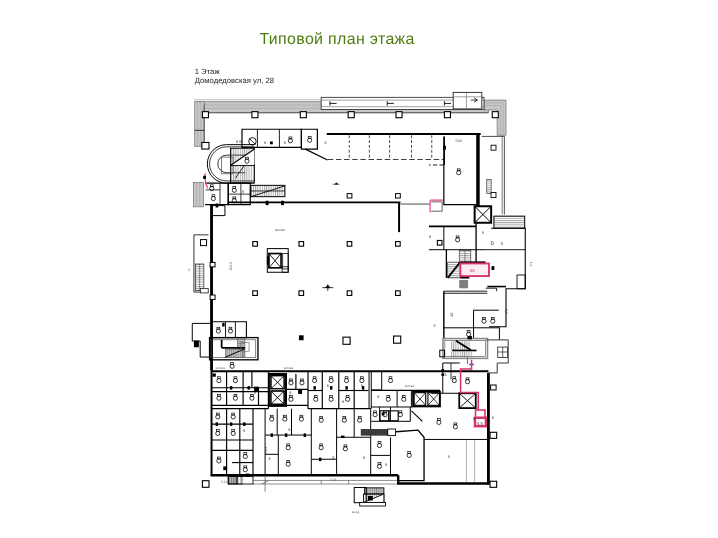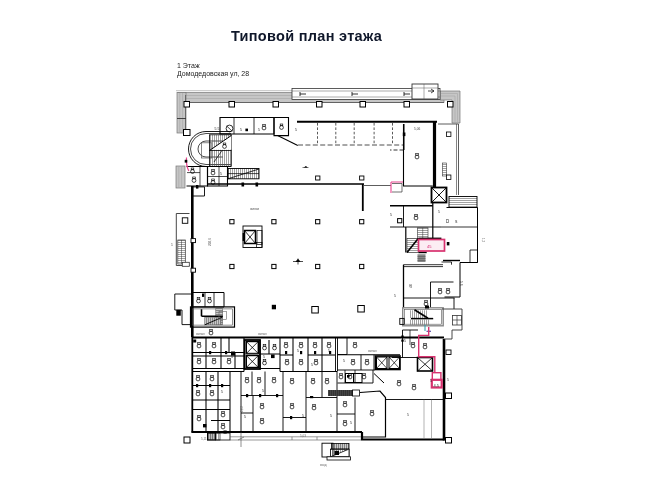--- a/index.html
+++ b/index.html
@@ -1,19 +1,19 @@
 <!DOCTYPE html>
 <html><head>
 <meta charset="utf-8">
 <style>
   html,body{margin:0;padding:0;background:#fff;}
   body{width:653px;height:489px;overflow:hidden;font-family:"Liberation Sans",sans-serif;}
   .wrap{position:relative;width:653px;height:489px;background:#fff;}
   .title{position:absolute;left:0;top:28px;width:613px;text-align:center;
-    font-size:14.5px;font-weight:bold;color:#0f172a;letter-spacing:0.3px;}
+    font-size:14.5px;font-weight:normal;color:#4d7c0f;letter-spacing:0.3px;}
   .sub{position:absolute;left:177px;top:62px;font-size:7px;color:#222;line-height:7.8px;}
 </style>
 </head>
 <body>
 <div class="wrap">
 
   <div class="title">Типовой план этажа</div>
 
   <div class="sub">1 Этаж<br>Домодедовская ул, 28</div>
   <svg width="653" height="489" viewBox="0 0 653 489" style="position:absolute;left:0;top:0;">

